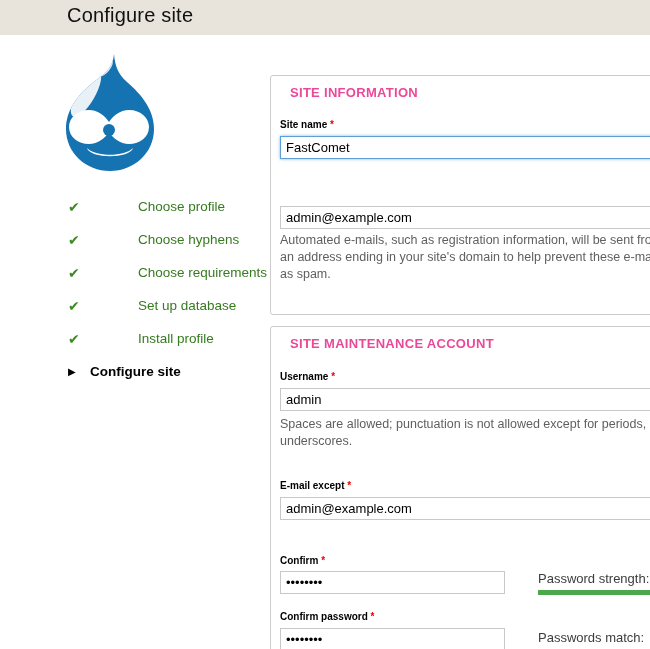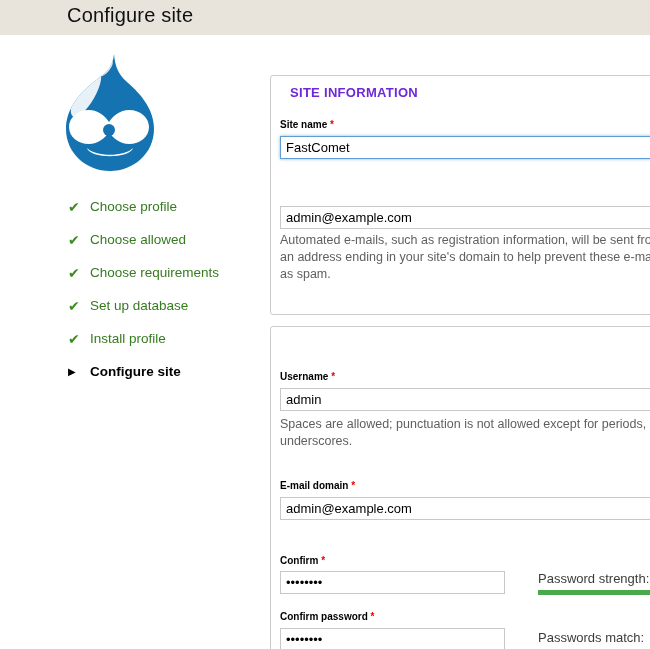--- a/index.html
+++ b/index.html
@@ -25,35 +25,35 @@
   
   .steps {
     position: absolute; left: 68px; top: 190px; margin: 0; padding: 0;
     list-style: none; font-size: 13.5px;
   }
   .steps li { display: flex; align-items: center; height: 33px; }
   .steps .ic {
     width: 22px; flex: 0 0 22px; font-size: 14px; line-height: 1;
   }
   .steps li.done .ic { color: #3b8b21; }
-  .steps li.done .lbl { color: #357b1f; }
+  .steps li.done .lbl { color: #357b1f; margin-left: 48px; }
   .steps li.active .ic { color: #000; font-size: 10px; }
   .steps li.active .lbl { color: #000; font-weight: bold; }
   .steps li.pending .lbl { color: #a6a6a6; font-weight: bold; }
 
   
   .fs {
     position: absolute; left: 270px; width: 560px;
     border: 1px solid #ccc; border-radius: 3px; background: #fff;
   }
   .fs-1 { top: 75px; height: 238px; }
   .fs-2 { top: 326px; height: 330px; }
   .legend {
     position: absolute; left: 19px; font-size: 13px; font-weight: bold;
-    color: #6d28d9; letter-spacing: 0.3px;
+    color: #ec4899; letter-spacing: 0.3px;
   }
   .flabel {
     position: absolute; left: 9px; font-size: 10px; font-weight: bold; color: #000;
     white-space: nowrap;
   }
   .req { color: #e60000; font-weight: bold; }
   .tin {
     position: absolute; left: 9px; height: 23px; box-sizing: border-box;
     border: 1px solid #c8c8c8; border-radius: 0; background: #fff;
     font-family: "Liberation Sans", "DejaVu Sans", sans-serif;
@@ -101,21 +101,21 @@
   </svg>
 </div>
 
 <ul class="steps">
   <li class="done">
     <span class="ic">✔</span>
     <span class="lbl">Choose profile</span>
   </li>
   <li class="done">
     <span class="ic">✔</span>
-    <span class="lbl">Choose allowed</span>
+    <span class="lbl">Choose hyphens</span>
   </li>
   <li class="done">
     <span class="ic">✔</span>
     <span class="lbl">Choose requirements</span>
   </li>
   <li class="done">
     <span class="ic">✔</span>
     <span class="lbl">Set up database</span>
   </li>
   <li class="done">
@@ -137,31 +137,32 @@
   </div>
   <input type="text" class="tin wide focused" style="top: 60px;" value="FastComet">
 
   <input type="text" class="tin wide" style="top: 130px;" value="admin@example.com">
   <div class="desc" style="top:156px">Automated e-mails, such as registration information, will be sent from this address. Use
 an address ending in your site's domain to help prevent these e-mails from being flagged
 as spam.</div>
 </div>
 
 <div class="fs fs-2">
+  <div class="legend" style="top:9px">SITE MAINTENANCE ACCOUNT</div>
 
   <div class="flabel" style="top:44px">
     <span>Username</span>
     <span class="req">*</span>
   </div>
   <input type="text" class="tin wide" style="top: 61px;" value="admin">
   <div class="desc" style="top:89px">Spaces are allowed; punctuation is not allowed except for periods, hyphens, apostrophes, and
 underscores.</div>
 
   <div class="flabel" style="top:153px">
-    <span>E-mail domain</span>
+    <span>E-mail except</span>
     <span class="req">*</span>
   </div>
   <input type="text" class="tin wide" style="top: 170px;" value="admin@example.com">
 
   <div class="flabel" style="top:228px">
     <span>Confirm</span>
     <span class="req">*</span>
   </div>
   <input type="password" class="tin narrow" style="top: 244px;" value="********">
   <div class="pw-side" style="top:244px">

